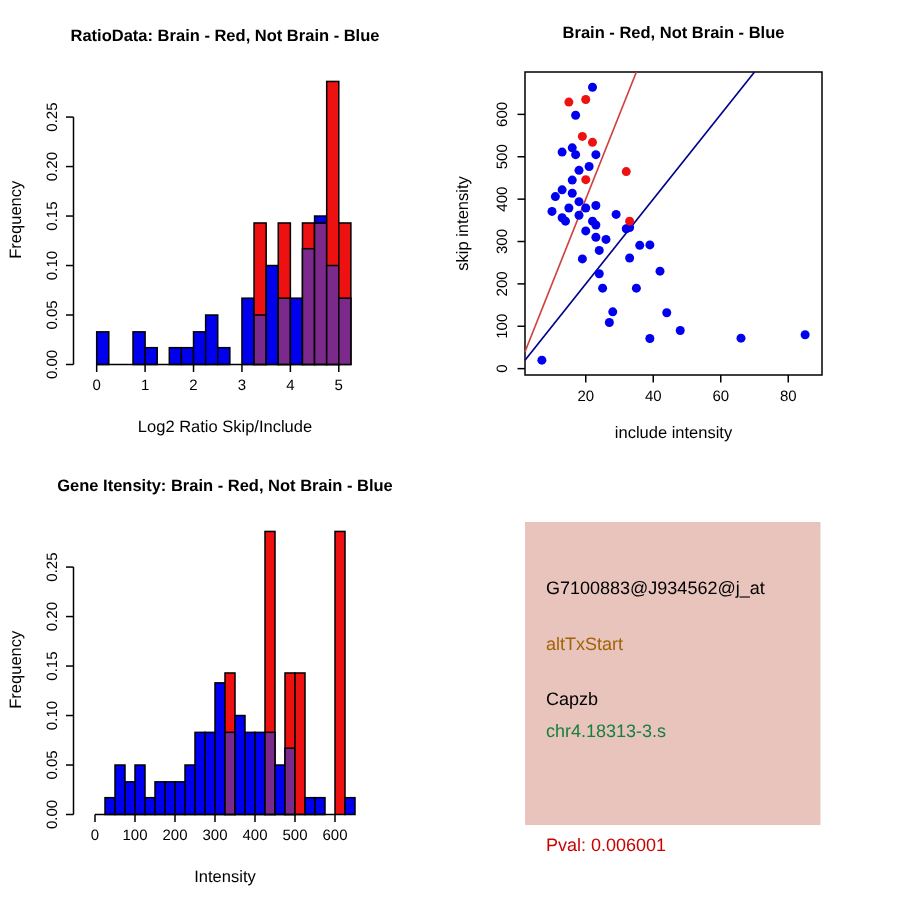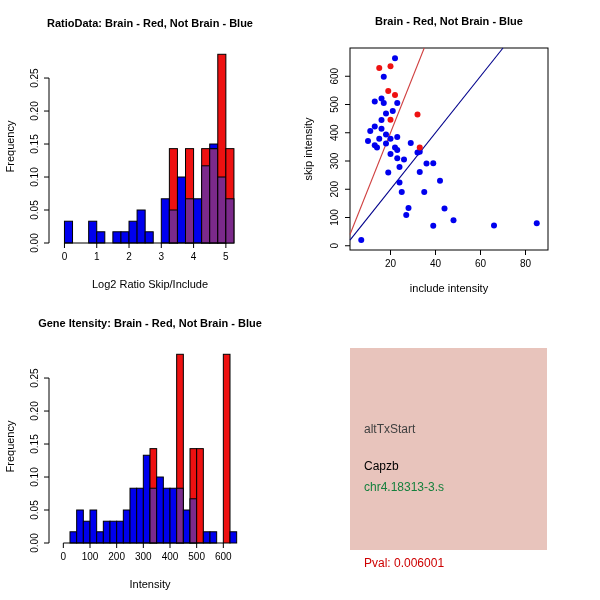--- a/index.html
+++ b/index.html
@@ -242,17 +242,18 @@
         <text x="38" y="78.04273504273502" class="tick-label" text-anchor="middle" transform="rotate(-90 38 78.04273504273502)">0.25</text>
       </g>
       <text x="150" y="27" class="chart-title" text-anchor="middle">Gene Itensity: Brain - Red, Not Brain - Blue</text>
       <text x="150" y="288" class="axis-label" text-anchor="middle">Intensity</text>
       <text x="14" y="146.5" class="axis-label" text-anchor="middle" transform="rotate(-90 14 146.5)">Frequency</text>
     </svg>
 </div>
 
 <div class="panel" id="panel-br">
   <div class="info-box" id="info-box" style="background: rgb(232, 196, 188);"></div>
-  <div class="info-line" style="top: 122px; color: #404040;">altTxStart</div>
+  <div class="info-line" style="top: 85px; color: rgb(0, 0, 0);">G7100883@J934562@j_at</div>
+  <div class="info-line" style="top: 122px; color: #a16207;">altTxStart</div>
   <div class="info-line" style="top: 159px; color: rgb(0, 0, 0);">Capzb</div>
   <div class="info-line" style="top: 180px; color: #15803d;">chr4.18313-3.s</div>
   <div class="info-line" style="top: 224px; color: rgb(205, 0, 0); margin-top: 32px;">Pval: 0.006001</div>
 </div>
 
 </body></html>

